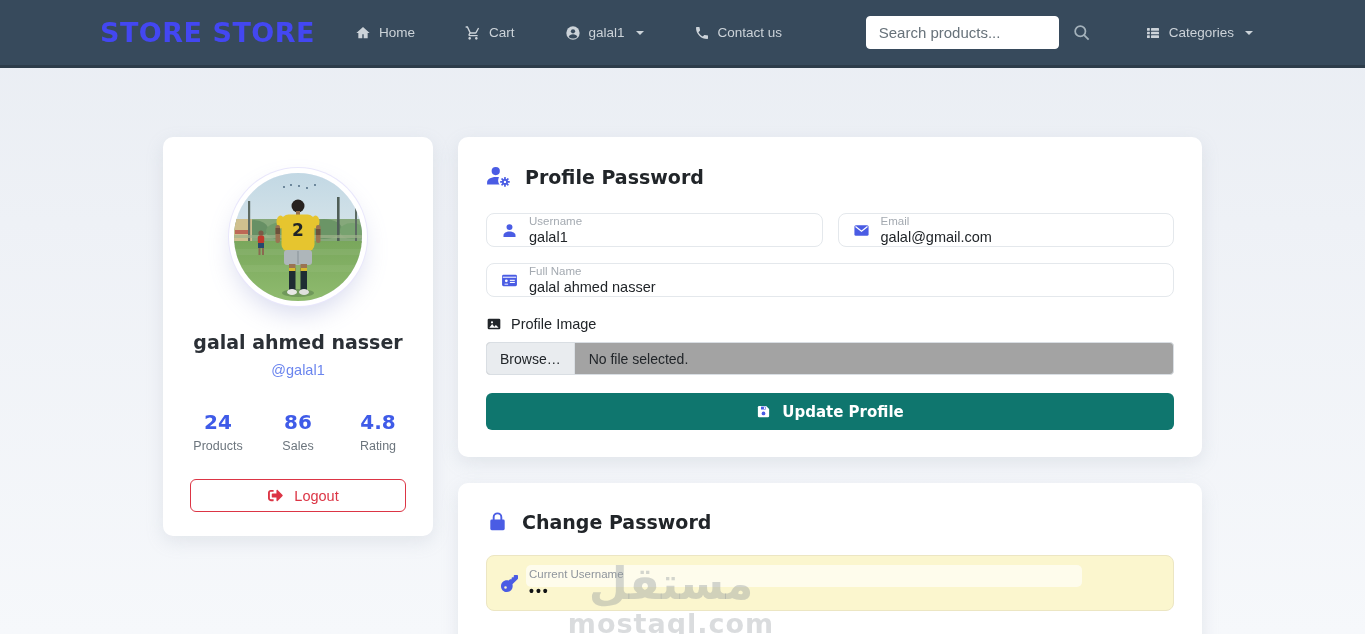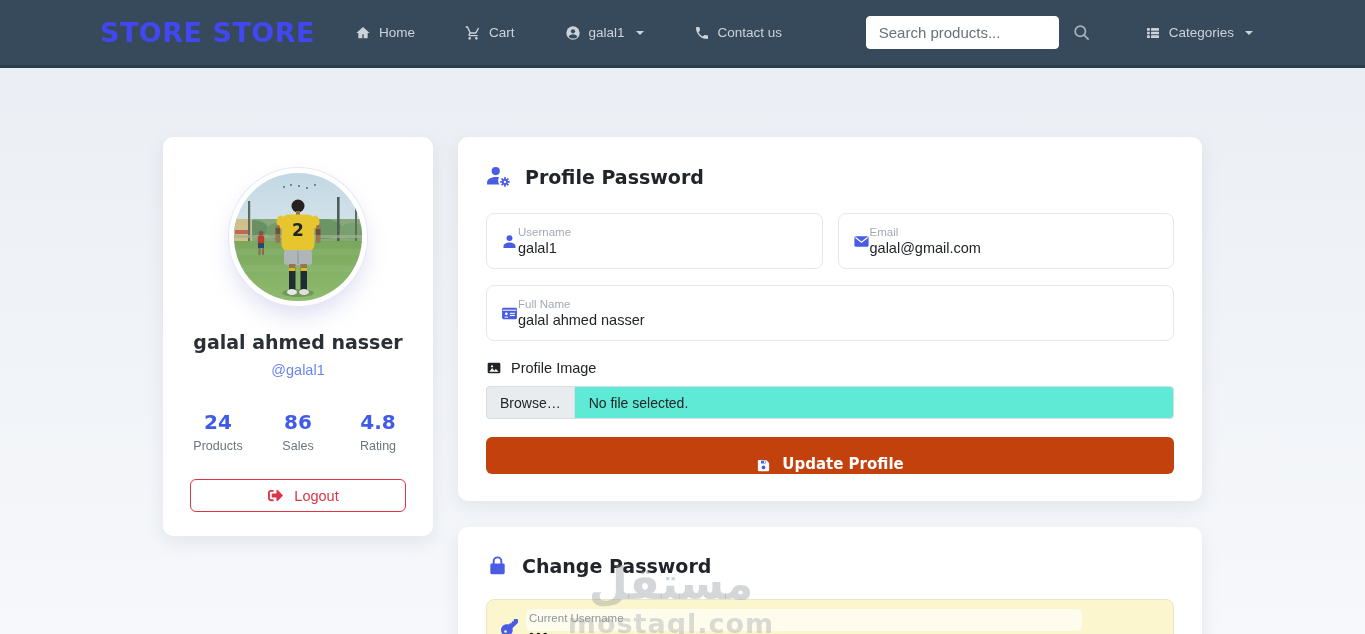--- a/index.html
+++ b/index.html
@@ -53,36 +53,36 @@
 
   
   .col { display:flex; flex-direction:column; gap:26px; width:744px; }
   .card { padding:27px 28px; }
   .card-head { display:flex; align-items:center; gap:13px; }
   .card-head svg { width:26px; height:26px; color:#4a5ce4; flex:none; }
   .card-head .pw-icon { width:23px; height:23px; }
   .card-title { margin:0; font-family:"DejaVu Sans", sans-serif; font-size:19px;
                 font-weight:bold; color:#212529; }
   .fields-row { display:flex; gap:15px; margin-top:23px; }
-  .field { flex:1; display:flex; align-items:center; border:1px solid #e4e8ec;
-           border-radius:8px; padding:12px 14px; background:#fff; cursor:text; }
+  .field { flex:1; display:flex; align-items:center; gap:11px; border:1px solid #e4e8ec;
+           border-radius:8px; padding:1px 14px; background:#fff; cursor:text; }
   .field svg { width:17px; height:17px; color:#4a5ce4; flex:none; }
   .flabel { font-size:11.5px; color:#a4aab1; }
   .fvalue { font-size:14.5px; color:#212529; margin-top:2px; }
   .field-full { margin-top:16px; }
   .pi-label { display:flex; align-items:center; gap:9px; margin-top:19px; font-size:14.5px; color:#212529; }
   .pi-label svg { width:16px; height:16px; color:#212529; }
   .file-input { display:flex; align-items:center; margin-top:10px; height:33px;
-                border:1px solid #d9dee3; border-radius:4px; background:#5eead4; overflow:hidden; cursor:pointer; }
+                border:1px solid #d9dee3; border-radius:4px; background:#a3a3a3; overflow:hidden; cursor:pointer; }
   .browse { display:flex; align-items:center; padding:0 13px; height:100%; background:#e9ecef;
             border-right:1px solid #d9dee3; font-size:14px; color:#212529; }
   .file-status { padding-left:14px; font-size:14px; color:#212529; }
-  .update-btn { margin-top:18px; width:100%; height:37px; background:#c2410c; border:none;
+  .update-btn { margin-top:18px; width:100%; height:37px; background:#0f766e; border:none;
                 border-radius:6px; color:#fff; font-size:15px; font-weight:bold; display:flex;
-                align-items:flex-end; justify-content:center; gap:11px; cursor:pointer;
+                align-items:center; justify-content:center; gap:11px; cursor:pointer;
                 font-family:"DejaVu Sans", sans-serif; }
   .update-btn svg { width:15px; height:15px; }
 
   
   .pw-card { min-height:180px; }
   .pw-field { position:relative; display:flex; align-items:center; gap:11px; margin-top:22px;
               border:1px solid #ece6c3; border-radius:8px; background:#fbf6ce;
               padding:8px 14px; height:56px; cursor:text; }
   .pw-field > svg { width:17px; height:17px; color:#4a5ce4; flex:none; transform:rotate(180deg); }
   .pw-txt { position:relative; flex:1; }

